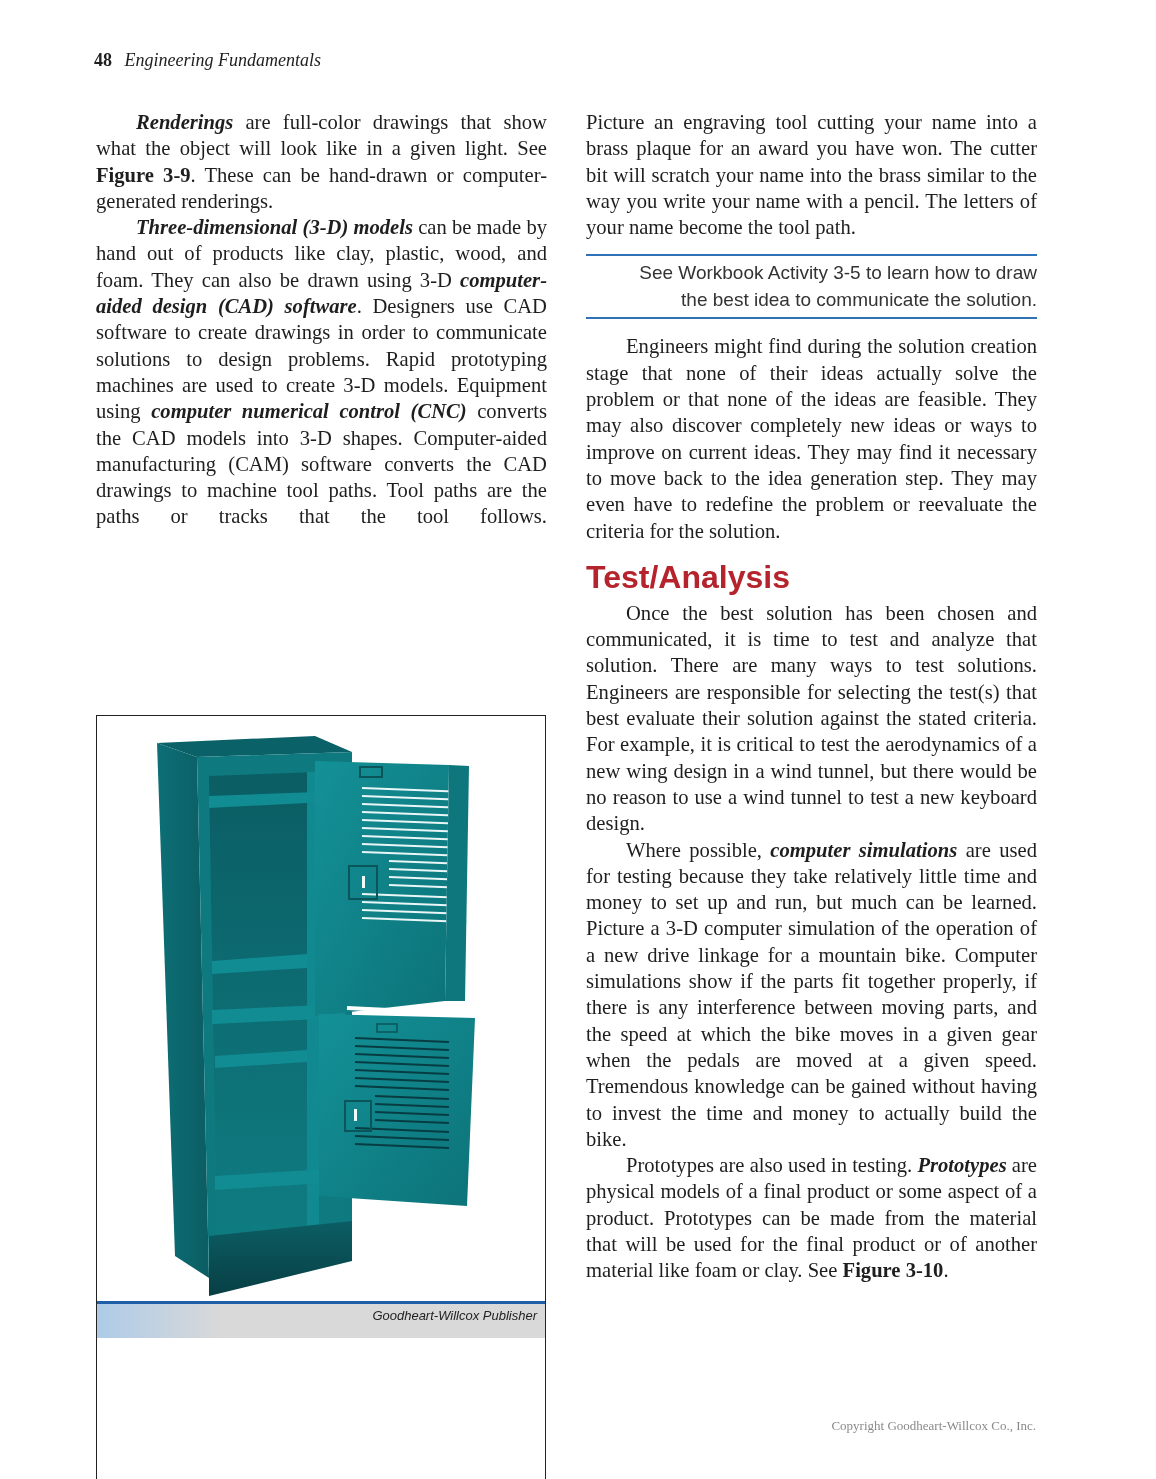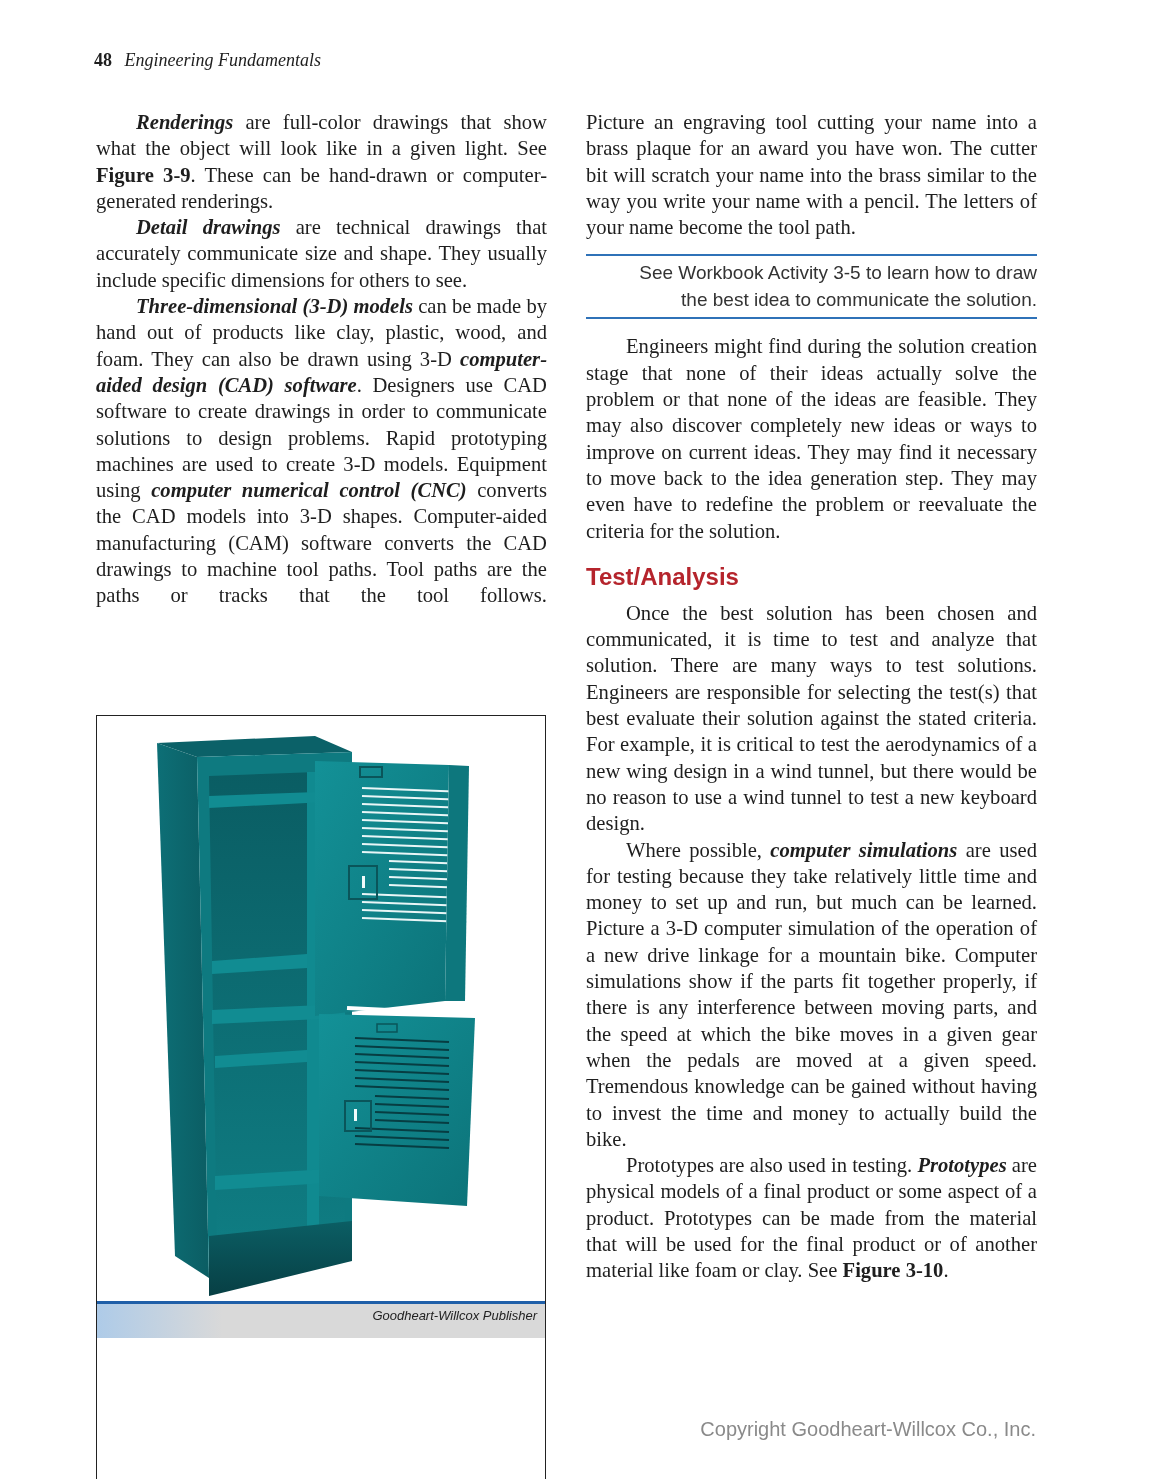--- a/index.html
+++ b/index.html
@@ -9,41 +9,40 @@
   .header .title{font-style:italic;}
   .col{position:absolute;font-family:"Liberation Serif",serif;font-size:20.6px;line-height:26.3px;text-align:justify;}
   .col-left{left:96px;top:109px;width:451px;}
   .col-right{left:586px;top:109px;width:451px;}
   p{margin:0;}
   .indent{text-indent:40px;}
   .bi{font-weight:bold;font-style:italic;}
   .b{font-weight:bold;}
   .last-justify{text-align-last:justify;}
   .callout{border-top:2.5px solid #2f72b8;border-bottom:2.5px solid #2f72b8;padding:4px 0 4px 40px;margin:14px 0 14px 0;font-family:"Liberation Sans",sans-serif;font-size:19px;line-height:26.5px;color:#333;text-align:right;}
-  .section-heading{font-family:"Liberation Sans",sans-serif;color:#b5242c;font-size:24px;line-height:34px;margin:16px 0 6px 0;text-align:left;}
+  .section-heading{font-family:"Liberation Sans",sans-serif;color:#b5242c;font-size:32px;line-height:34px;margin:16px 0 6px 0;text-align:left;}
   .figure{position:absolute;left:96px;top:715px;width:450px;height:867px;border:1px solid #222;box-sizing:border-box;background:#fff;}
   .figure .art{position:absolute;left:0;top:0;width:448px;height:585px;}
   .figure .credit-bar{position:absolute;left:0;top:585px;width:448px;height:37px;border-top:3px solid #1f5fa8;background:linear-gradient(90deg,#aecbe8 0%,#d9d9d9 28%,#d9d9d9 100%);box-sizing:border-box;}
   .figure .credit{position:absolute;right:8px;top:4px;font-family:"Liberation Sans",sans-serif;font-style:italic;font-size:13px;color:#222;}
   .figure .caption-area{position:absolute;left:0;top:603px;width:448px;height:62px;background:linear-gradient(180deg,#b9d3ee 0%,#cfe0f3 100%);}
   .figure .fig-label{position:absolute;left:8px;top:4px;font-family:"Liberation Serif",serif;font-weight:bold;font-size:20px;color:#2a64ad;}
   .figure .fig-caption{position:absolute;left:8px;top:36px;font-family:"Liberation Sans",sans-serif;font-size:16px;color:#222;}
-  .footer{position:absolute;right:120px;top:1418px;font-family:Liberation Sans, sans-serif;font-size:20px;color:#8a8a8a;}
+  .footer{position:absolute;right:120px;top:1418px;font-family:Liberation Serif, serif;font-size:13px;color:#8a8a8a;}
 </style>
 </head>
 <body>
 
 <div class="header">
   <span class="num">48</span>
   <span class="title">Engineering Fundamentals</span>
 </div>
 
 <div class="col col-left">
   <p class="indent"><span class="bi">Renderings</span><span> are full-color drawings that show what the object will look like in a given light. See </span><span class="b">Figure 3-9</span><span>. These can be hand-drawn or computer-generated renderings.</span></p>
-  <p class="indent"><span class="bi">Detail drawings</span><span> are technical drawings that accurately communicate size and shape. They usually include specific dimensions for others to see.</span></p>
   <p class="indent last-justify"><span class="bi">Three-dimensional (3-D) models</span><span> can be made by hand out of products like clay, plastic, wood, and foam. They can also be drawn using 3-D </span><span class="bi">computer-aided design (CAD) software</span><span>. Designers use CAD software to create drawings in order to communicate solutions to design problems. Rapid prototyping machines are used to create 3-D models. Equipment using </span><span class="bi">computer numerical control (CNC)</span><span> converts the CAD models into 3-D shapes. Computer-aided manufacturing (CAM) software converts the CAD drawings to machine tool paths. Tool paths are the paths or tracks that the tool follows.</span></p>
 </div>
 
 <div class="figure">
   <svg class="art" viewBox="0 0 448 585" xmlns="http://www.w3.org/2000/svg">
     <defs>
       <linearGradient id="gSide" x1="0" y1="0" x2="1" y2="0">
         <stop offset="0" stop-color="#0d6f76"></stop>
           <stop offset="1" stop-color="#0b5d63"></stop>
       </linearGradient>

